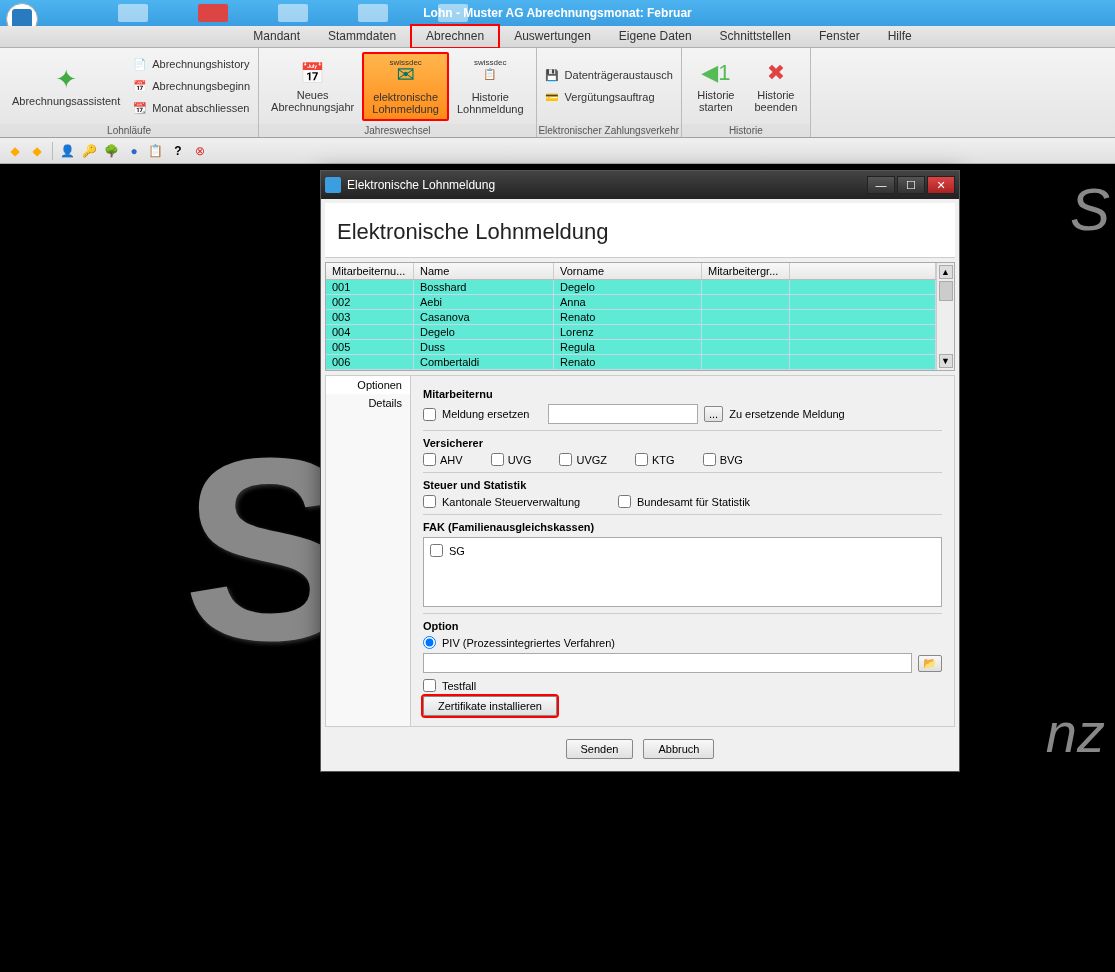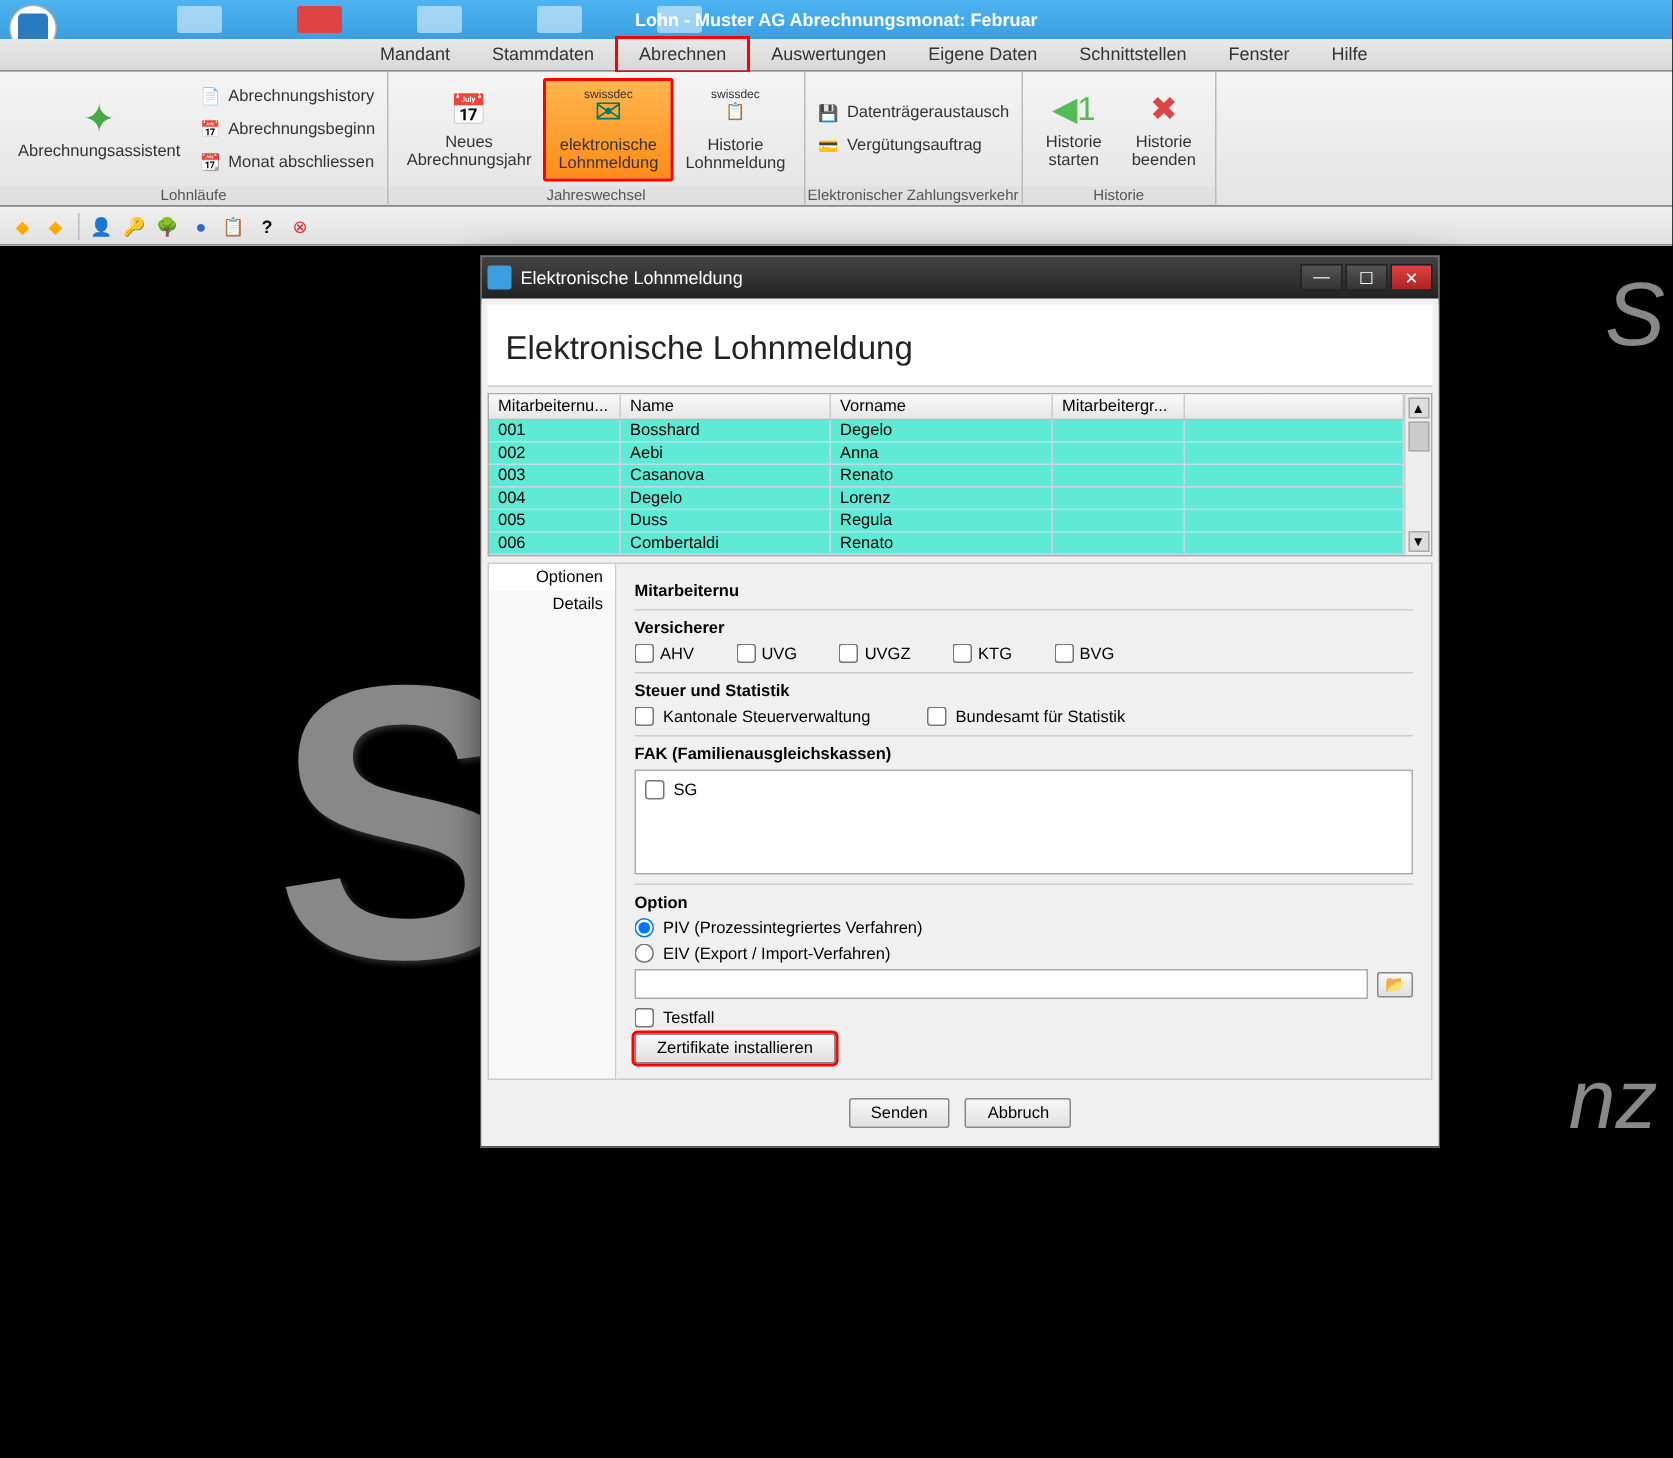--- a/index.html
+++ b/index.html
@@ -307,20 +307,27 @@
     </div>
 
     <div class="form-area">
       <div class="tab-list">
         <div class="tab-item active">Optionen</div>
         <div class="tab-item">Details</div>
       </div>
       <div class="form-panel">
 
         <div class="form-section-title">Mitarbeiternu</div>
+        <div class="form-row">
+          <input type="checkbox" class="chk" style="">
+          <span style="width:100px">Meldung ersetzen</span>
+          <input type="text" class="tfield" style="width: 150px;">
+          <button class="btn" style="padding:1px 4px">...</button>
+          <span>Zu ersetzende Meldung</span>
+        </div>
         <div class="form-divider"></div>
 
         <div class="form-section-title">Versicherer</div>
         <div class="form-row" id="versicherer-row">
             <span style="display: inline-flex; align-items: center; margin-right: 22px;">
               <input type="checkbox" class="chk" style=""> 
               <span style="margin-left:4px">AHV</span>
             </span>
             <span style="display: inline-flex; align-items: center; margin-right: 22px;">
               <input type="checkbox" class="chk" style=""> 
@@ -358,24 +365,20 @@
           </div>
         </div>
         <div class="form-divider"></div>
 
         <div class="form-section-title">Option</div>
         <div class="form-row">
           <input type="radio" name="opt" checked="" style="">
           <span>PIV (Prozessintegriertes Verfahren)</span>
         </div>
         <div class="form-row">
-          <input type="radio" name="opt" style="">
-          <span>EIV (Export / Import-Verfahren)</span>
-        </div>
-        <div class="form-row">
           <input type="text" class="tfield" style="flex: 1 1 0%;">
           <button class="btn" style="padding:1px 4px">📂</button>
         </div>
         <div class="form-row" style="margin-top:6px">
           <input type="checkbox" class="chk" style="">
           <span>Testfall</span>
         </div>
         <div class="form-row">
           <button class="btn highlighted">Zertifikate installieren</button>
         </div>

